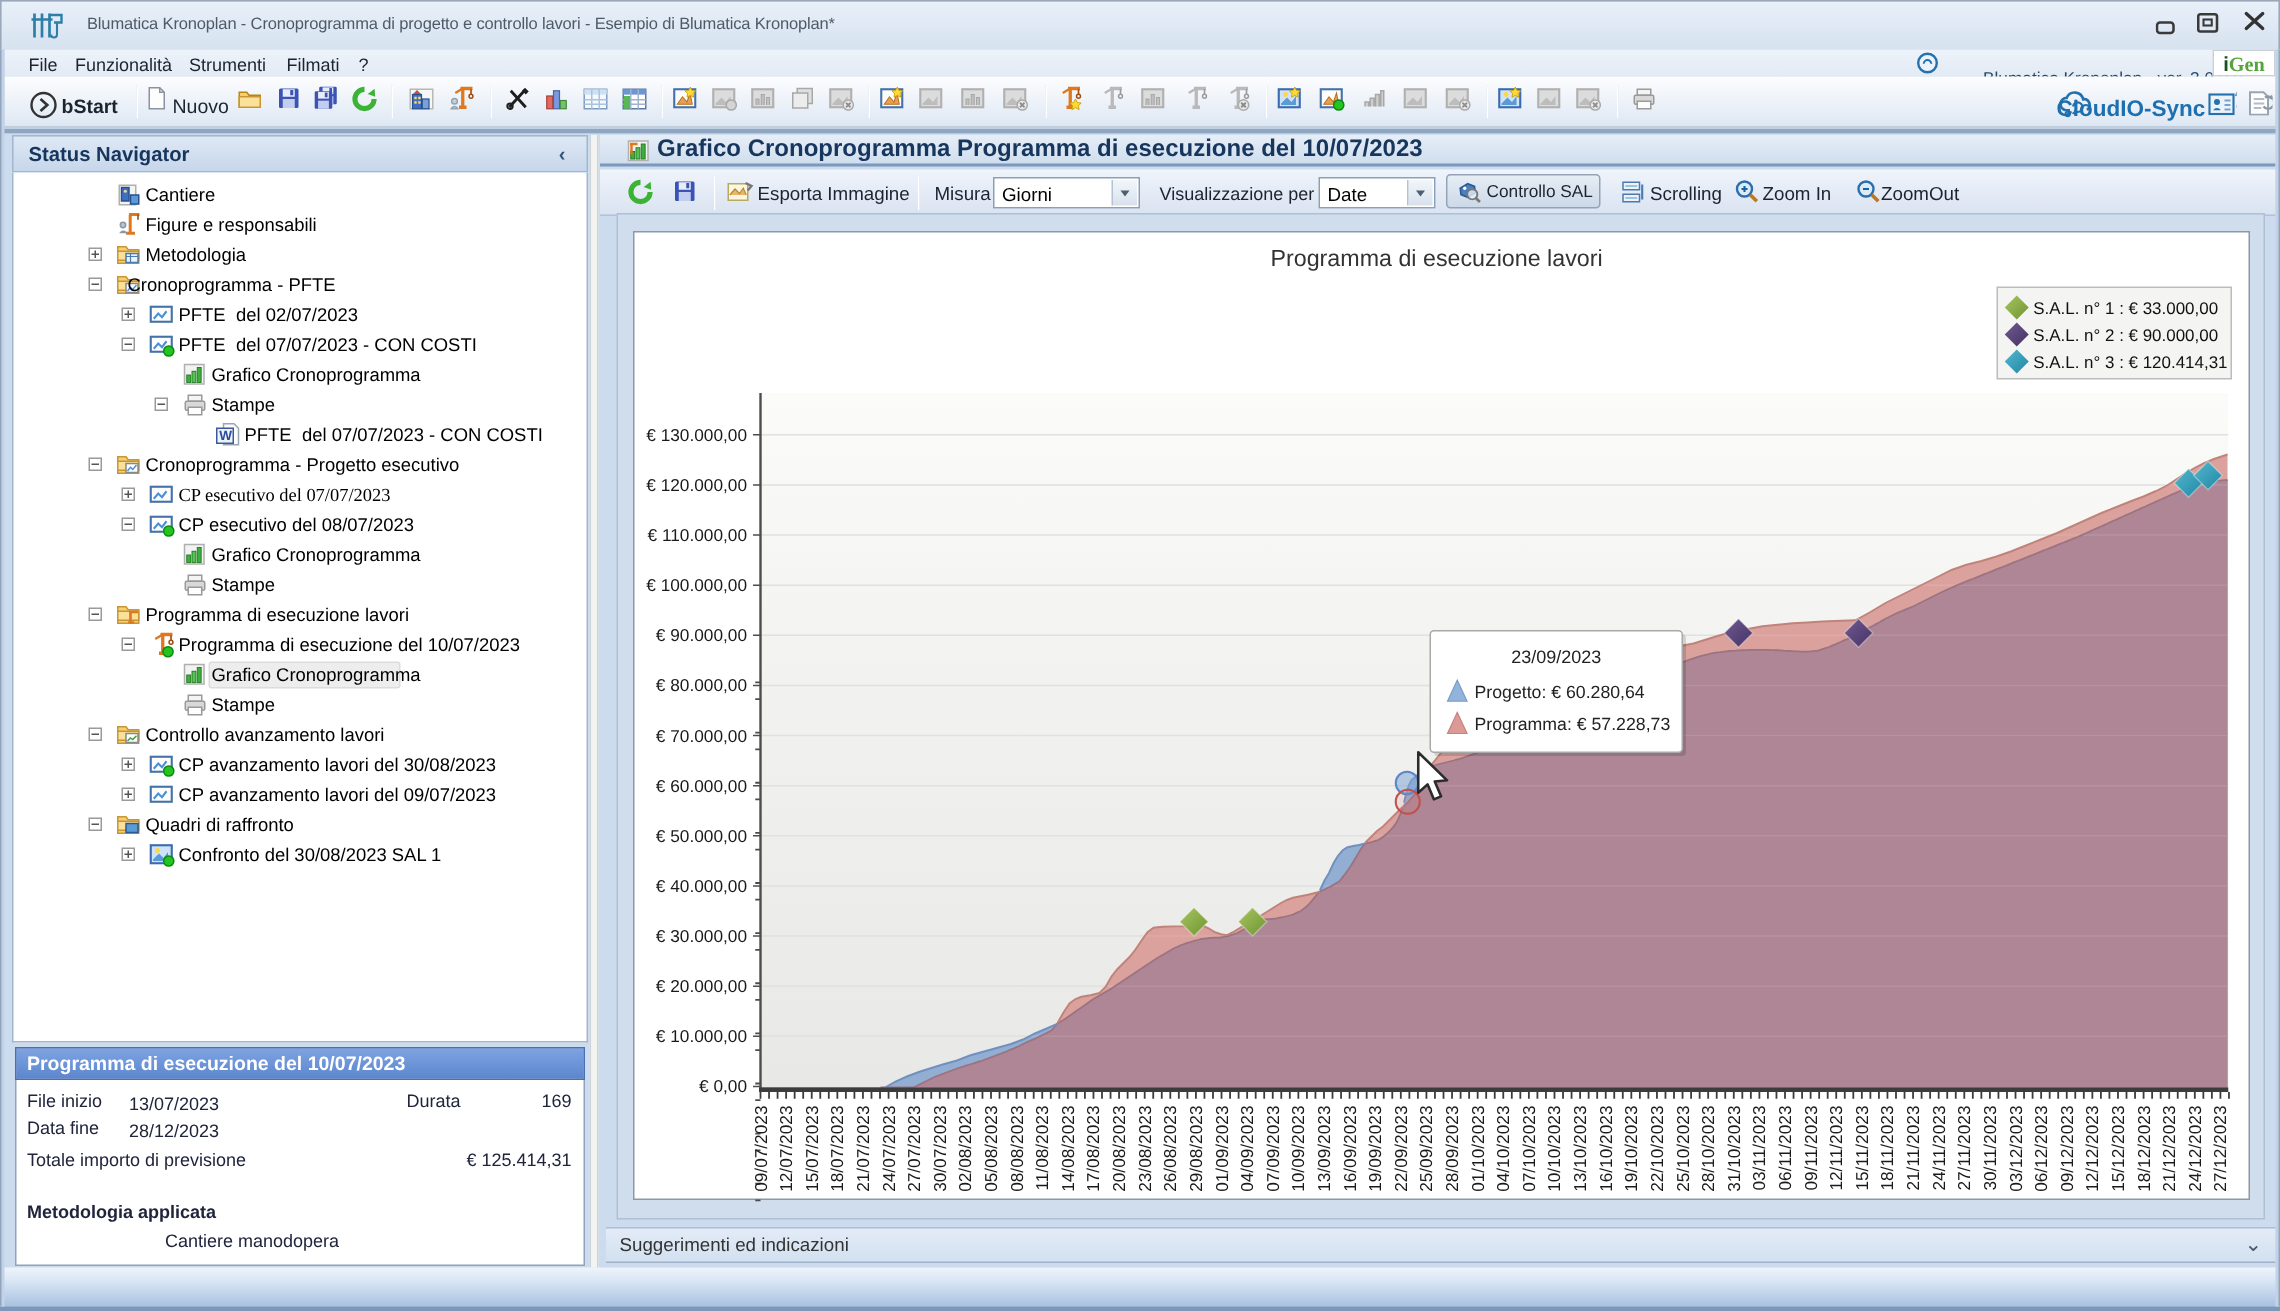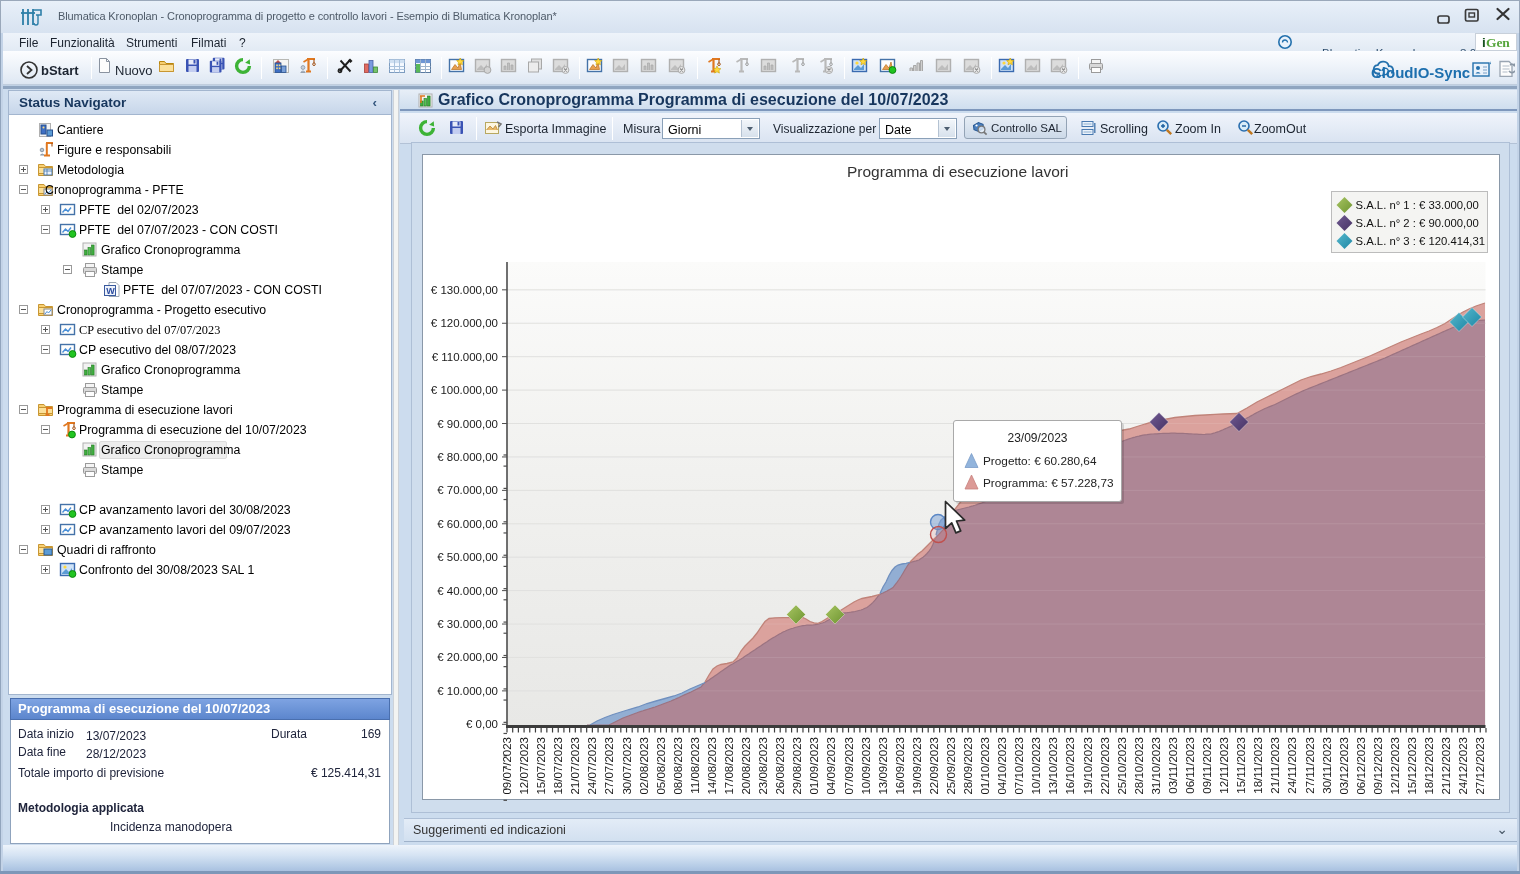--- a/index.html
+++ b/index.html
@@ -7,21 +7,21 @@
 .titlebar{left:0;top:0;width:1520px;height:33px;background:linear-gradient(#e8f0f9,#d7e2f0);border-top:1px solid #9aa8ba;border-left:1px solid #9aa8ba;border-right:1px solid #9aa8ba;}
 .title-text{left:58px;top:10px;font-size:11px;letter-spacing:-0.1px;color:#4e5a68;}
 .menubar{left:3px;top:33px;width:1514px;height:18px;background:linear-gradient(#eef3fa,#e2eaf4);}
 .menubar span{font-size:12px;color:#1c2430;position:absolute;top:3px;}
 .toolbar{left:3px;top:51px;width:1514px;height:34px;background:linear-gradient(#fcfdff,#e3ebf5 85%,#dce6f2);border-bottom:1px solid #c0cddd;}
 .tb-sep{position:absolute;top:6px;width:1px;height:22px;background:#c4d0de;border-right:1px solid #fff;}
 .divider{left:0;top:86px;width:1520px;height:3px;background:#8fa5c0;}
 .content{left:0;top:89px;width:1520px;height:782px;background:#ccdcee;}
 .lp-header{left:8px;top:90px;width:384px;height:25px;background:linear-gradient(#dfe9f5,#c7d6ea);border:1px solid #a3b6cf;color:#17365d;font-weight:bold;font-size:13.5px;line-height:24px;padding-left:10px;}
 .tree{left:8px;top:115px;width:384px;height:580px;background:#fff;border:1px solid #a3b6cf;border-top:none;}
-.trow{position:absolute;height:20px;font-size:12.3px;color:#000;line-height:20px;white-space:nowrap;}
+.trow{position:absolute;height:20px;font-size:12.3px;color:#000;line-height:20px;white-space:nowrap;margin-left:40px;}
 .pmbox{position:absolute;width:9px;height:9px;border:1px solid #9a9a9a;background:#fff;top:5px;}
 .pmbox:before{content:"";position:absolute;left:1px;top:3px;width:5px;height:1px;background:#555;}
 .pmbox.plus:after{content:"";position:absolute;left:3px;top:1px;width:1px;height:5px;background:#555;}
 .ticon{position:absolute;top:1px;width:17px;height:17px;}
 .details-h{left:10px;top:698px;width:380px;height:22px;background:linear-gradient(#7ea3e2,#5c86cd);border:1px solid #4a6fae;color:#fff;font-weight:bold;font-size:13px;line-height:20px;padding-left:7px;}
 .details-b{left:10px;top:720px;width:380px;height:124px;background:#fff;border:1px solid #8fa3bd;border-top:none;font-size:12px;color:#20253c;}
 .details-b div{position:absolute;white-space:nowrap;}
 .rp-header{left:400px;top:90px;width:1117px;height:21px;background:linear-gradient(#e7eef7,#cfdeee);border-bottom:2px solid #7e97bc;}
 .rp-title{left:438px;top:91px;font-size:16px;font-weight:bold;color:#17365d;}
 .rp-toolbar{left:400px;top:113px;width:1117px;height:31px;background:linear-gradient(#f0f4fb,#d9e3f1);border-bottom:1px solid #b3c2d6;}
@@ -465,20 +465,30 @@
       <span style="position:absolute;left:92px;z-index:2;">Grafico Cronoprogramma</span>
     </div>
     <div class="trow" style="left:0;top:345px;width:380px;">
       <span class="ticon" style="left:72px;"><svg width="18" height="18" viewBox="0 0 18 18">
           <rect x="4.5" y="2.5" width="9" height="4" fill="#f4f4f4" stroke="#9a9a9a"></rect>
           <rect x="2.5" y="6.5" width="13" height="6" rx="1" fill="#d8d8d8" stroke="#9a9a9a"></rect>
           <rect x="4.5" y="10.5" width="9" height="5" fill="#fdfdfd" stroke="#9a9a9a"></rect>
         </svg></span>
       <span style="position:absolute;left:92px;z-index:2;">Stampe</span>
     </div>
+    <div class="trow" style="left:0;top:365px;width:380px;">
+      <span class="pmbox " style="left:10px;"></span>
+      <span class="ticon" style="left:28px;"><svg width="18" height="18" viewBox="0 0 18 18">
+          <path d="M1.5,3.5 h5.5 l1.5,2 h7 v9 h-14 Z" fill="#f7cf72" stroke="#c89632"></path>
+          <path d="M1.5,6.5 h14 v6 h-14 Z" fill="#fbe09a" stroke="#c89632"></path>
+          <rect x="7" y="8" width="8" height="6" fill="#fdfdfd" stroke="#888"></rect>
+          <path d="M8,13 l2,-2 1.5,1 2.5,-2.5" fill="none" stroke="#40a040"></path>
+        </svg></span>
+      <span style="position:absolute;left:48px;z-index:2;">Controllo avanzamento lavori</span>
+    </div>
     <div class="trow" style="left:0;top:385px;width:380px;">
       <span class="pmbox plus" style="left:32px;"></span>
       <span class="ticon" style="left:50px;"><svg width="18" height="18" viewBox="0 0 18 18">
           <rect x="1.5" y="3.5" width="14" height="10" fill="#fdfdfd" stroke="#4472a8" stroke-width="1.4"></rect>
           <path d="M3.5,11.5 l3,-3.5 2.5,2.5 3,-4" fill="none" stroke="#4a90d8" stroke-width="1.4"></path>
           <circle cx="13.5" cy="13" r="3.4" fill="#21c421" stroke="#0e8a0e"></circle>
         </svg></span>
       <span style="position:absolute;left:70px;z-index:2;">CP avanzamento lavori del 30/08/2023</span>
     </div>
     <div class="trow" style="left:0;top:405px;width:380px;">
@@ -504,30 +514,30 @@
           <rect x="1.5" y="2.5" width="14" height="12" fill="#cfe3f8" stroke="#3a6ab0" stroke-width="1.4"></rect>
           <path d="M3,12 l4,-4 3,3 3,-4 v6 h-10 Z" fill="#5b9bd5"></path>
           <circle cx="6" cy="6" r="1.6" fill="#ffd83d"></circle>
           <circle cx="13.5" cy="13" r="3.4" fill="#21c421" stroke="#0e8a0e"></circle>
         </svg></span>
       <span style="position:absolute;left:70px;z-index:2;">Confronto del 30/08/2023 SAL 1</span>
     </div>
   </div>
 <div class="abs details-h">Programma di esecuzione del 10/07/2023</div>
 <div class="abs details-b">
-    <div style="left:7px;top:7px;">Data inizio</div>
+    <div style="left:7px;top:7px;">File inizio</div>
     <div style="left:75px;top:9px;">13/07/2023</div>
     <div style="left:260px;top:7px;">Durata</div>
     <div style="right:8px;top:7px;">169</div>
     <div style="left:7px;top:25px;">Data fine</div>
     <div style="left:75px;top:27px;">28/12/2023</div>
     <div style="left:7px;top:46px;">Totale importo di previsione</div>
     <div style="right:8px;top:46px;">€ 125.414,31</div>
     <div style="left:7px;top:81px;font-weight:bold;">Metodologia applicata</div>
-    <div style="left:99px;top:100px;">Incidenza manodopera</div>
+    <div style="left:99px;top:100px;">Cantiere manodopera</div>
   </div>
 <div class="abs rp-header"></div>
 <span class="abs " style="left:417px;top:92px;"><svg width="18" height="18" viewBox="0 0 18 18">
       <rect x="2" y="2" width="13" height="13" fill="#f2f2f2" stroke="#b0b0b0"></rect>
       <rect x="3.5" y="9" width="2.6" height="5" fill="#3fae3f" stroke="#1f7a1f" stroke-width="0.6"></rect>
       <rect x="7" y="6.5" width="2.6" height="7.5" fill="#57c157" stroke="#1f7a1f" stroke-width="0.6"></rect>
       <rect x="10.5" y="4" width="2.6" height="10" fill="#3fae3f" stroke="#1f7a1f" stroke-width="0.6"></rect>
       <path d="M3,4 h5 M4,4 v7" stroke="#e07820" stroke-width="1.6" fill="none"></path>
     </svg></span>
 <div class="abs rp-title">Grafico Cronoprogramma Programma di esecuzione del 10/07/2023</div>

